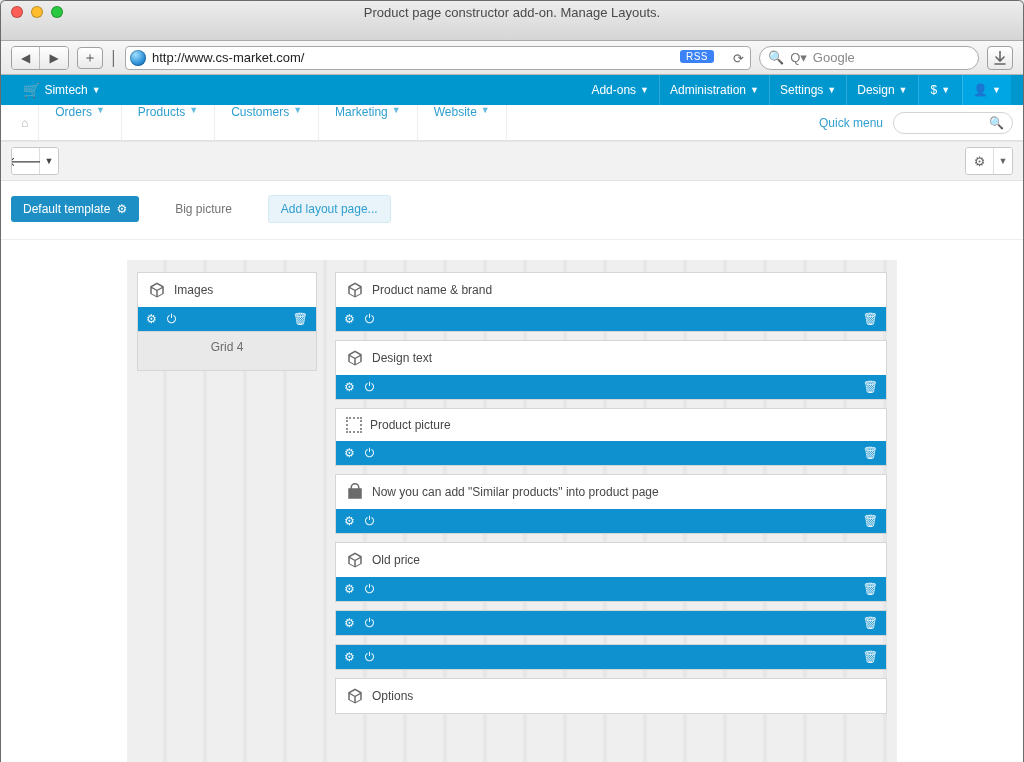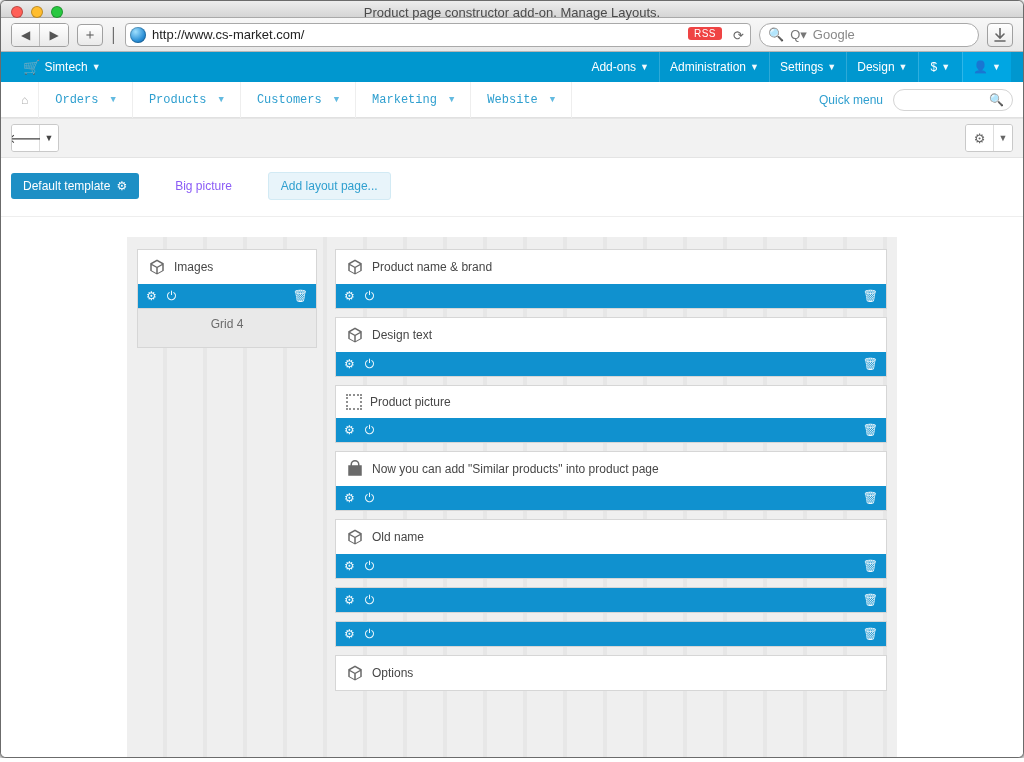--- a/index.html
+++ b/index.html
@@ -6,21 +6,21 @@
   body { font-family: "Lucida Grande", Arial, sans-serif; font-size: 13px; background: #fff; }
 
   
   .mac-window {
     width: 1024px; margin: 0 auto; background: #fff;
     border: 1px solid #6b6b6b; border-radius: 6px; overflow: hidden;
     box-shadow: 0 12px 28px rgba(0,0,0,0.45), 0 0 0 1px rgba(0,0,0,0.2);
     position: relative;
   }
   .mac-titlebar {
-    height: 17px; line-height: 24px;
+    height: 40px; line-height: 24px;
     background: linear-gradient(#ededed,#d5d5d5);
     border-bottom: 1px solid #a9a9a9;
     position: relative; text-align: center;
     font-size: 13px; color: #4a4a4a;
   }
   .traffic-lights { position: absolute; left: 10px; top: 5px; display: flex; gap: 8px; }
   .tl { width: 12px; height: 12px; border-radius: 50%; border: 1px solid rgba(0,0,0,.25); }
   .tl.red { background:#ff5f57; } .tl.yellow{background:#ffbd2e;} .tl.green{background:#28c840;}
 
   
@@ -36,21 +36,21 @@
   .nav-btn:last-child{border-right:none;}
   .sq-btn { width:26px; height:22px; border:1px solid #a0a0a0; border-radius:4px;
     background:linear-gradient(#fff,#eaeaea); display:flex;align-items:center;justify-content:center;
     color:#555; font-size:14px; cursor:pointer;}
   .url-bar { flex:1; height:24px; border:1px solid #a9a9a9; border-radius:4px;
     background:#fff; display:flex; align-items:center; padding:0 4px; font-size:13px;
     color:#222; position:relative; }
   .globe { width:16px; height:16px; border-radius:50%;
     background: radial-gradient(circle at 35% 30%, #9fe0ff, #2a8fd6 60%, #0b5a9c);
     margin-right:6px; box-shadow:inset 0 0 0 1px rgba(0,0,0,.2);}
-  .rss-badge{ position:absolute; right:28px; top:3px; font-size:10px; background:#ef4444;
+  .rss-badge{ position:absolute; right:36px; top:3px; font-size:10px; background:#3b82f6;
     color:#fff; border-radius:3px; padding:1px 6px; letter-spacing:0.5px;}
   .reload{ position:absolute; right:6px; top:4px; color:#666; font-size:13px;}
   .search-bar { width:220px; height:24px; border:1px solid #a9a9a9; border-radius:12px;
     background:#fff; display:flex; align-items:center; padding:0 8px; gap:6px;
     color:#888; font-size:13px;}
   .mag { font-size:13px; color:#888;}
   .mic-btn { width:26px; height:24px; border:1px solid #a0a0a0; border-radius:4px;
     background:linear-gradient(#fff,#eaeaea); display:flex;align-items:center;justify-content:center;
     color:#666; cursor:pointer;}
 
@@ -64,22 +64,22 @@
     cursor:pointer; border-left:1px solid rgba(255,255,255,0.18); }
   .darkbar .item.nolb{ border-left:none;}
   .darkbar .item.icon{ padding:0 12px; background:#009dd8;}
   .darkbar .item.user{ background:#00a6e3; }
   .caret{ font-size:9px; opacity:.95;}
 
   .lightbar { background:#fff; border-bottom:1px solid #e1e1e1; height:36px;
     display:flex; align-items:center; padding:0 10px; font-size:12px; }
   .home-ic{ color:#b0b0b0; padding:0 10px; border-right:1px solid #eee; height:36px;
     display:flex;align-items:center; cursor:pointer;}
-  .lightbar .menu{ padding:0 16px; height:36px; display:flex; align-items:center; gap:12px;
-    color:#2f9fcf; cursor:pointer; border-right:1px solid #eee;font-family:Liberation Mono, monospace;}
+  .lightbar .menu{ padding:0 16px; height:36px; display:flex; align-items:flex-start; gap:4px;
+    color:#2f9fcf; cursor:pointer; border-right:1px solid #eee;}
   .lightbar .menu .caret{ color:#5bb7df;}
   .lightbar .spacer{flex:1;}
   .quick{ color:#2f9fcf; font-size:12px; padding-right:10px; cursor:pointer;}
   .lt-search{ width:120px; height:22px; border:1px solid #d4d4d4; border-radius:12px;
     background:#fff; display:flex;align-items:center;justify-content:flex-end; padding:0 8px;
     color:#999;}
 
   
   .actionrow{ background:#f2f2f2; border-top:1px solid #e6e6e6; border-bottom:1px solid #e4e4e4;
     height:40px; display:flex; align-items:center; padding:0 10px; }
@@ -92,21 +92,21 @@
   .gear-grp .g{ width:28px; height:26px; background:#fff; display:flex;align-items:center;
     justify-content:center; color:#666; cursor:pointer; border-right:1px solid #ddd;}
   .gear-grp .g:last-child{border-right:none;}
 
   
   .tabsrow{ padding:14px 10px 16px; border-bottom:1px solid #eee; display:flex; gap:24px;
     align-items:center;}
   .tab-btn{ padding:6px 12px; border-radius:3px; font-size:12px; cursor:pointer;
     display:inline-flex; align-items:center; gap:6px;}
   .tab-active{ background:#1d8fc5; color:#fff;}
-  .tab-link{ color:#8b5cf6;}
+  .tab-link{ color:#737373;}
   .tab-add{ background:#e8f4fa; color:#2f9fcf; border:1px solid #d2eaf4;}
 
   
   .layout-area{ background:#fff; padding:20px 0 0; height:540px; overflow:hidden;}
   .canvas{ margin:0 auto; width:770px; background:#efefef; padding:12px 10px;
     display:flex; gap:18px; height:560px;
     background-image: linear-gradient(90deg, #efefef 0 36px, #e7e7e7 36px 38px);
     background-size: 40px 100%; }
   .col-left{ width:180px; display:flex; flex-direction:column; gap:0;}
   .col-right{ flex:1; display:flex; flex-direction:column; gap:8px;}
@@ -342,21 +342,21 @@
             </div>
         </div>
 
         <div class="block">
           <div class="block-head">
               <span class="cube-icon">
                 <svg width="18" height="18" viewBox="0 0 24 24">
                   <path fill="#6a6a6a" d="M12 2 3 7v10l9 5 9-5V7l-9-5zm0 2.3 6.5 3.6L12 11.5 5.5 7.9 12 4.3zM5 9.6l6 3.3v7L5 16.6v-7zm8 10.3v-7l6-3.3v7l-6 3.3z"></path>
                 </svg>
               </span>
-              <span>Old name</span>
+              <span>Old price</span>
             </div>
           <div class="block-toolbar">
               <span class="tb-ic">⚙</span>
               <span class="tb-ic">⏻</span>
               <span class="tb-spacer"></span>
               <span class="tb-ic">🗑</span>
             </div>
         </div>
 
         <div class="block">

